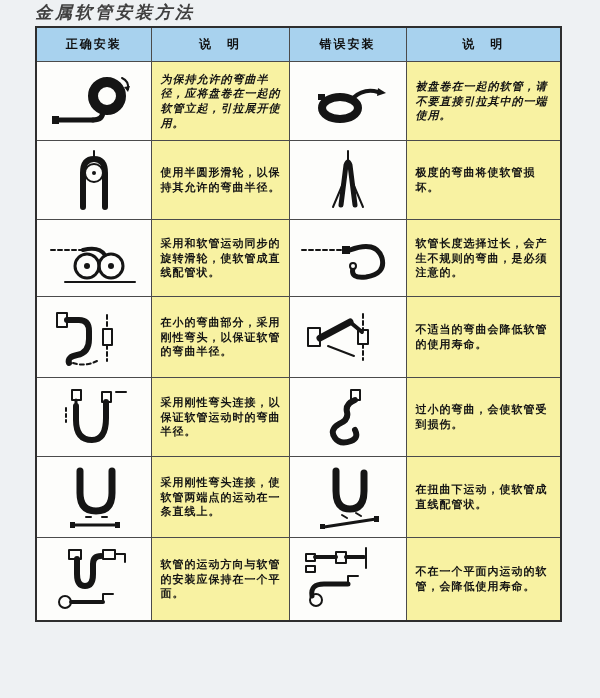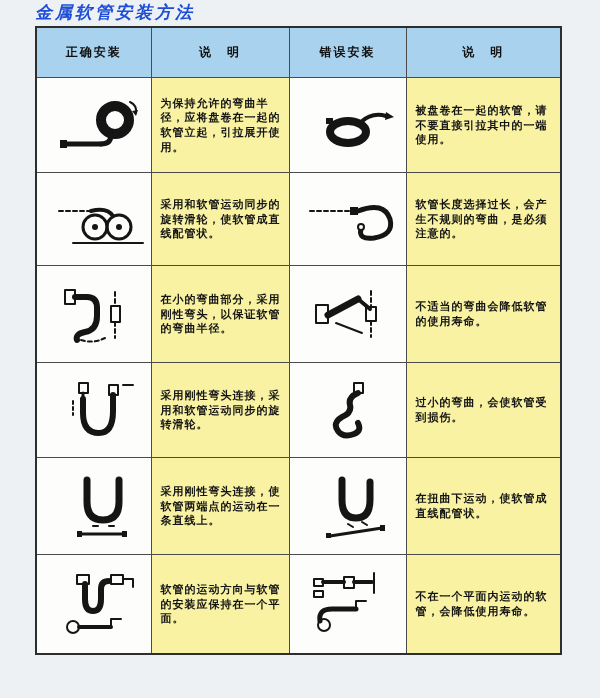--- a/index.html
+++ b/index.html
@@ -10,50 +10,50 @@
     position:relative;
     overflow:hidden;
   }
   .page-title{
     position:absolute;left:35px;top:1px;
     font-family:"DejaVu Serif", serif;
     font-style:italic;
     font-weight:bold;
     font-size:17px;
     letter-spacing:3px;
-    color:#1d4ed8;
+    color:#404040;
     text-align:right;
   }
   table.install-table{
     position:absolute;left:35px;top:26px;
     width:525px;
     border-collapse:collapse;
     table-layout:fixed;
     border:2px solid #2e2e2e;
     background:#fdfdfb;
   }
   .install-table col.c1{width:115px;}
   .install-table col.c2{width:138px;}
   .install-table col.c3{width:117px;}
   .install-table col.c4{width:155px;}
   .install-table th, .install-table td{
     border:1px solid #4b4b4b;
-    padding:16px;
+    padding:8px;
     vertical-align:middle;
   }
   .install-table thead tr{height:22px;}
   .install-table th{
     background:#a8d2ee;
     font-size:12px;
     font-weight:bold;
     color:#101010;
     letter-spacing:2px;
     text-align:center;
   }
-  tbody tr:nth-child(1){height:75px;}
+  tbody tr:nth-child(1){height:75px;font-style:italic;}
   tbody tr:nth-child(2){height:67px;}
   tbody tr:nth-child(3){height:66px;}
   tbody tr:nth-child(4){height:70px;}
   tbody tr:nth-child(5){height:65px;}
   tbody tr:nth-child(6){height:70px;}
   tbody tr:nth-child(7){height:72px;}
   tbody tr:nth-child(8){height:66px;}
   tbody tr:nth-child(9){height:80px;}
   td.img-cell{
     background:#fdfdfb;
@@ -112,20 +112,40 @@
         <svg width="100" height="62" viewBox="0 0 100 62">
           <ellipse class="ln" cx="42" cy="38" rx="18" ry="11" stroke-width="8"></ellipse>
           <path class="ln" d="M55 28 Q66 18 80 22" stroke-width="4"></path>
           <path class="fl" d="M80 18 l8 5 -9 3 z"></path>
           <rect class="fl" x="20" y="24" width="7" height="6"></rect>
         </svg>
       </td>
       <td class="desc-cell">被盘卷在一起的软管，请不要直接引拉其中的一端使用。</td>
     </tr>
 
+    <tr>
+      <td class="img-cell">
+        <svg width="90" height="62" viewBox="0 0 90 62">
+          <path class="ln" d="M45 2 V10" stroke-width="2"></path>
+          <path class="ln" d="M34 58 V24 Q34 10 45 10 Q56 10 56 24 V58" stroke-width="6"></path>
+          <circle class="wh" cx="45" cy="24" r="9" stroke="#151515" stroke-width="2"></circle>
+          <circle class="fl" cx="45" cy="24" r="2"></circle>
+        </svg>
+      </td>
+      <td class="desc-cell">使用半圆形滑轮，以保持其允许的弯曲半径。</td>
+      <td class="img-cell">
+        <svg width="90" height="62" viewBox="0 0 90 62">
+          <path class="ln" d="M45 2 V12" stroke-width="2"></path>
+          <path class="ln" d="M38 56 L43 16 Q45 10 47 16 L52 56" stroke-width="5"></path>
+          <path class="ln" d="M30 58 L41 32" stroke-width="2"></path>
+          <path class="ln" d="M60 58 L49 32" stroke-width="2"></path>
+        </svg>
+      </td>
+      <td class="desc-cell">极度的弯曲将使软管损坏。</td>
+    </tr>
 
     <tr>
       <td class="img-cell">
         <svg width="104" height="60" viewBox="0 0 104 60">
           <path class="ln" d="M6 22 H38" stroke-width="2" stroke-dasharray="4 3"></path>
           <path class="ln" d="M38 22 Q54 18 60 27" stroke-width="4"></path>
           <circle class="ln" cx="42" cy="38" r="12" stroke-width="3"></circle>
           <circle class="ln" cx="66" cy="38" r="12" stroke-width="3"></circle>
           <circle class="fl" cx="42" cy="38" r="3"></circle>
           <circle class="fl" cx="66" cy="38" r="3"></circle>
@@ -172,21 +192,21 @@
       <td class="img-cell">
         <svg width="96" height="62" viewBox="0 0 96 62">
           <rect class="ln" x="26" y="4" width="9" height="10" stroke-width="2"></rect>
           <rect class="ln" x="56" y="6" width="9" height="10" stroke-width="2"></rect>
           <path class="ln" d="M30 14 V20" stroke-width="3"></path>
           <path class="ln" d="M30 20 V34 Q30 54 46 54 Q60 54 60 32 V16" stroke-width="6"></path>
           <path class="ln" d="M70 6 h10" stroke-width="2"></path>
           <path class="ln" d="M20 22 v14" stroke-width="2" stroke-dasharray="3 3"></path>
         </svg>
       </td>
-      <td class="desc-cell">采用刚性弯头连接，采用和软管运动同步的旋转滑轮。</td>
+      <td class="desc-cell">采用刚性弯头连接，以保证软管运动时的弯曲半径。</td>
       <td class="img-cell">
         <svg width="90" height="62" viewBox="0 0 90 62">
           <rect class="ln" x="48" y="4" width="9" height="10" stroke-width="2"></rect>
           <path class="ln" d="M52 14 Q42 18 44 26 Q46 34 36 38 Q26 44 32 52 Q37 59 48 55 Q56 52 52 44" stroke-width="6"></path>
         </svg>
       </td>
       <td class="desc-cell">过小的弯曲，会使软管受到损伤。</td>
     </tr>
 
     <tr>

